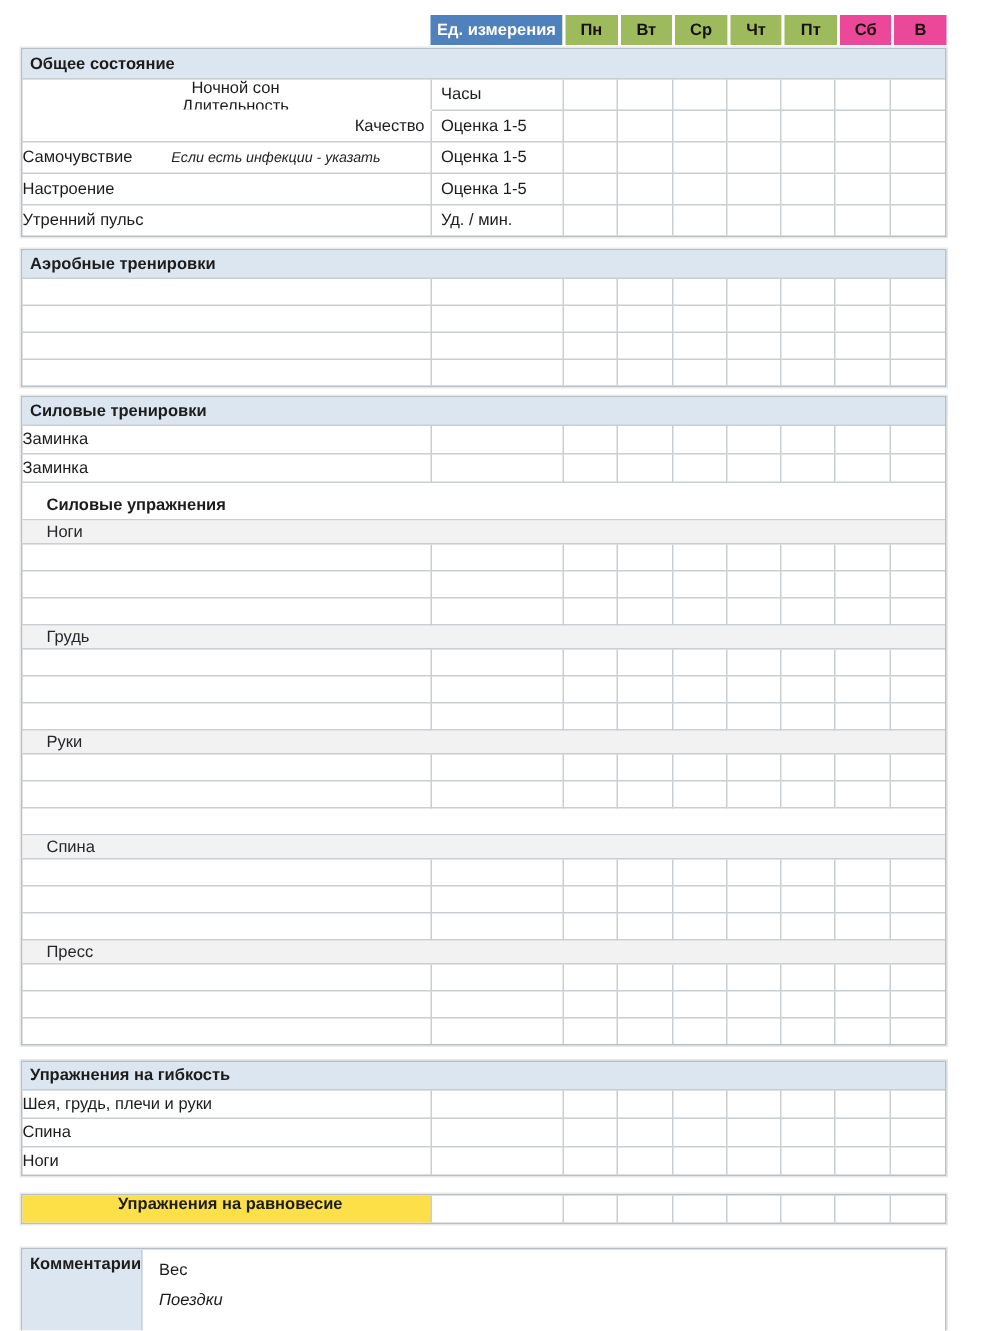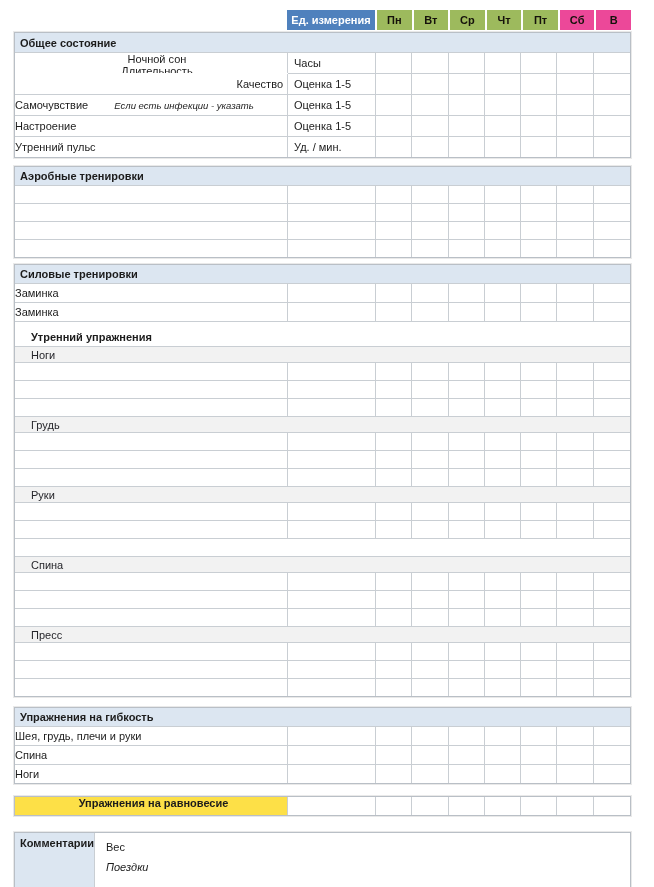--- a/index.html
+++ b/index.html
@@ -242,21 +242,21 @@
       <div class="cell"></div>
       <div class="cell"></div>
           <div class="cell"></div>
           <div class="cell"></div>
           <div class="cell"></div>
           <div class="cell"></div>
           <div class="cell"></div>
           <div class="cell"></div>
     </div>
     <div class="spacer-row"></div>
-    <div class="white-sub">Утренний упражнения</div>
+    <div class="white-sub">Силовые упражнения</div>
 
     <div class="gray-sub">Ноги</div>
     <div class="grid r17">
       <div class="cell c-label"></div>
           <div class="cell"></div>
       <div class="cell"></div>
           <div class="cell"></div>
           <div class="cell"></div>
           <div class="cell"></div>
           <div class="cell"></div>

